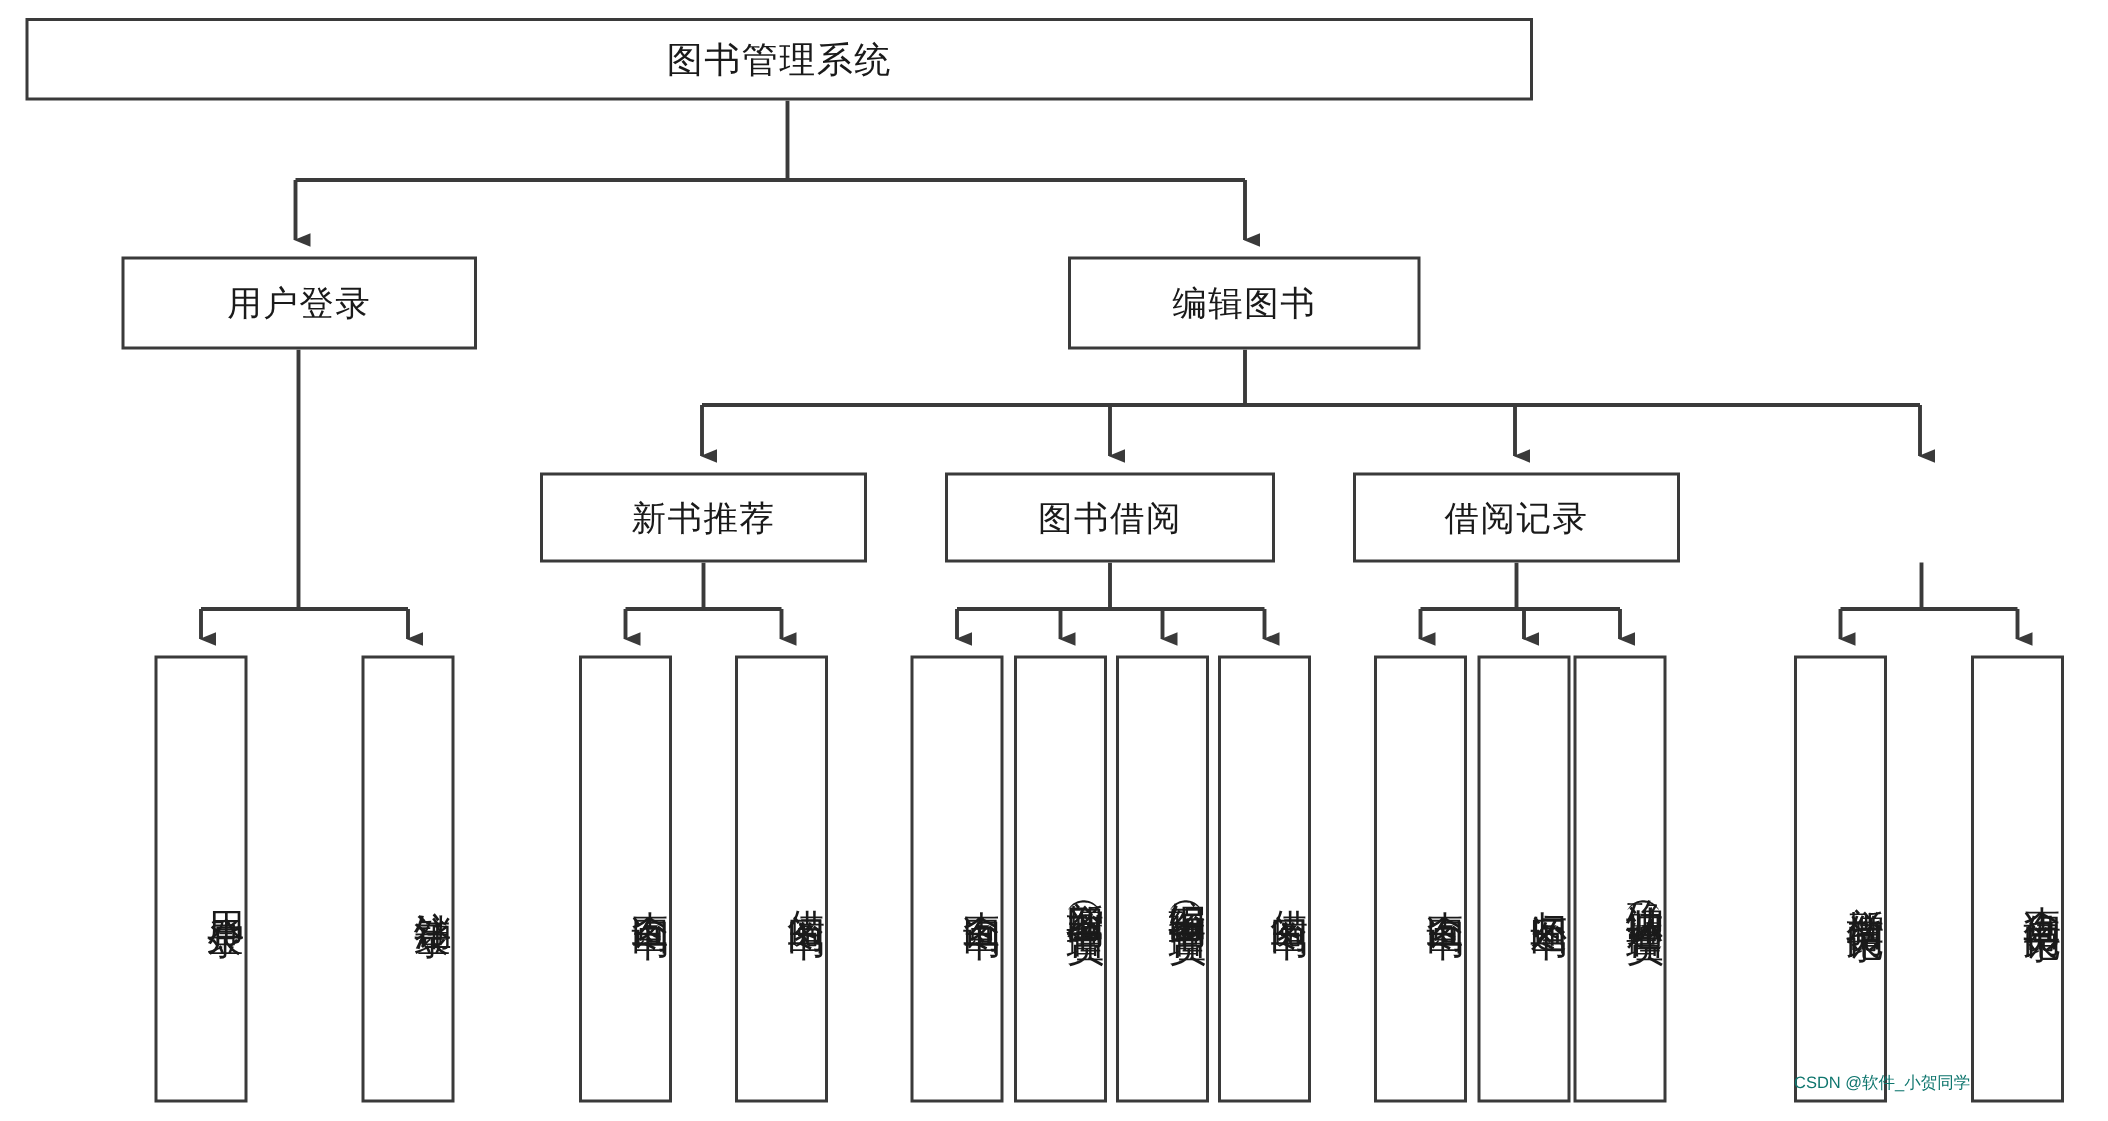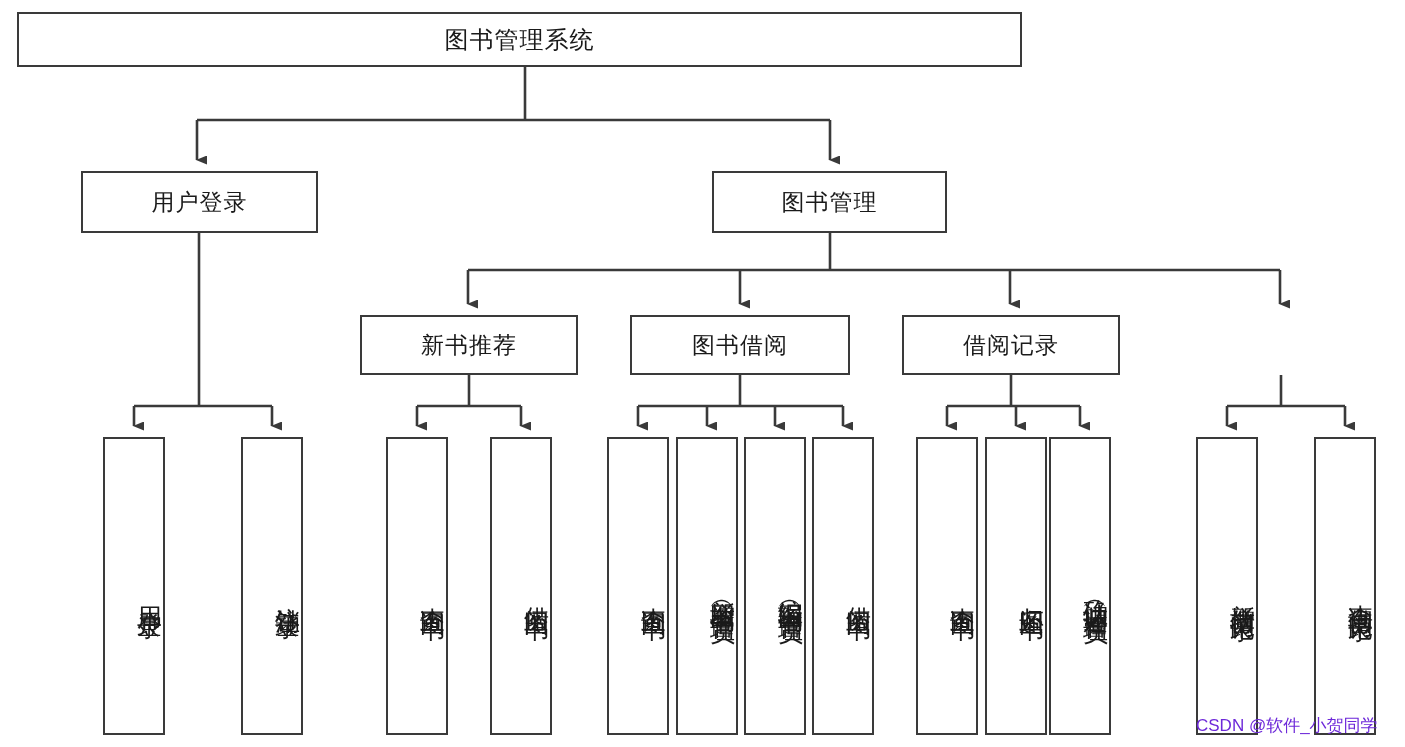--- a/index.html
+++ b/index.html
@@ -37,22 +37,22 @@
     letter-spacing:3px;
     padding-top:14px;
     align-items:flex-start;
     justify-content:center;
     white-space:nowrap;
   }
   .watermark{
     position:absolute;
     left:1196px;
     top:714px;
-    font-size:17px;
-    color:#6d28d9;
+    font-size:11px;
+    color:#0f766e;
     white-space:nowrap;
     z-index:5;
     font-family:"Liberation Sans","DejaVu Sans",sans-serif;
   }
 </style>
 </head>
 <body>
 
 <div id="canvas">
 
@@ -102,21 +102,21 @@
       <path d="M1281,375 L1281,406"></path>
       <path d="M1227,406 L1345,406"></path>
       <path d="M1227,406 L1227,426" marker-end="url(#ah)"></path>
       <path d="M1345,406 L1345,426" marker-end="url(#ah)"></path>
     </g>
   </svg>
 
   <div class="node h root" style="left:17px;top:12px;width:1005px;height:55px;">图书管理系统</div>
 
   <div class="node h" style="left:81px;top:171px;width:237px;height:62px;">用户登录</div>
-  <div class="node h" style="left:712px;top:171px;width:235px;height:62px;">图书管理</div>
+  <div class="node h" style="left:712px;top:171px;width:235px;height:62px;">编辑图书</div>
 
   <div class="node h" style="left:630px;top:315px;width:220px;height:60px;">图书借阅</div>
   <div class="node h" style="left:360px;top:315px;width:218px;height:60px;">新书推荐</div>
   <div class="node h" style="left:902px;top:315px;width:218px;height:60px;">借阅记录</div>
 
   <div class="node v" style="left:103px;top:437px;width:62px;height:298px;">用户登录</div>
   <div class="node v" style="left:241px;top:437px;width:62px;height:298px;">注销登录</div>
 
   <div class="node v" style="left:386px;top:437px;width:62px;height:298px;">查询图书</div>
   <div class="node v" style="left:490px;top:437px;width:62px;height:298px;">借阅图书</div>

